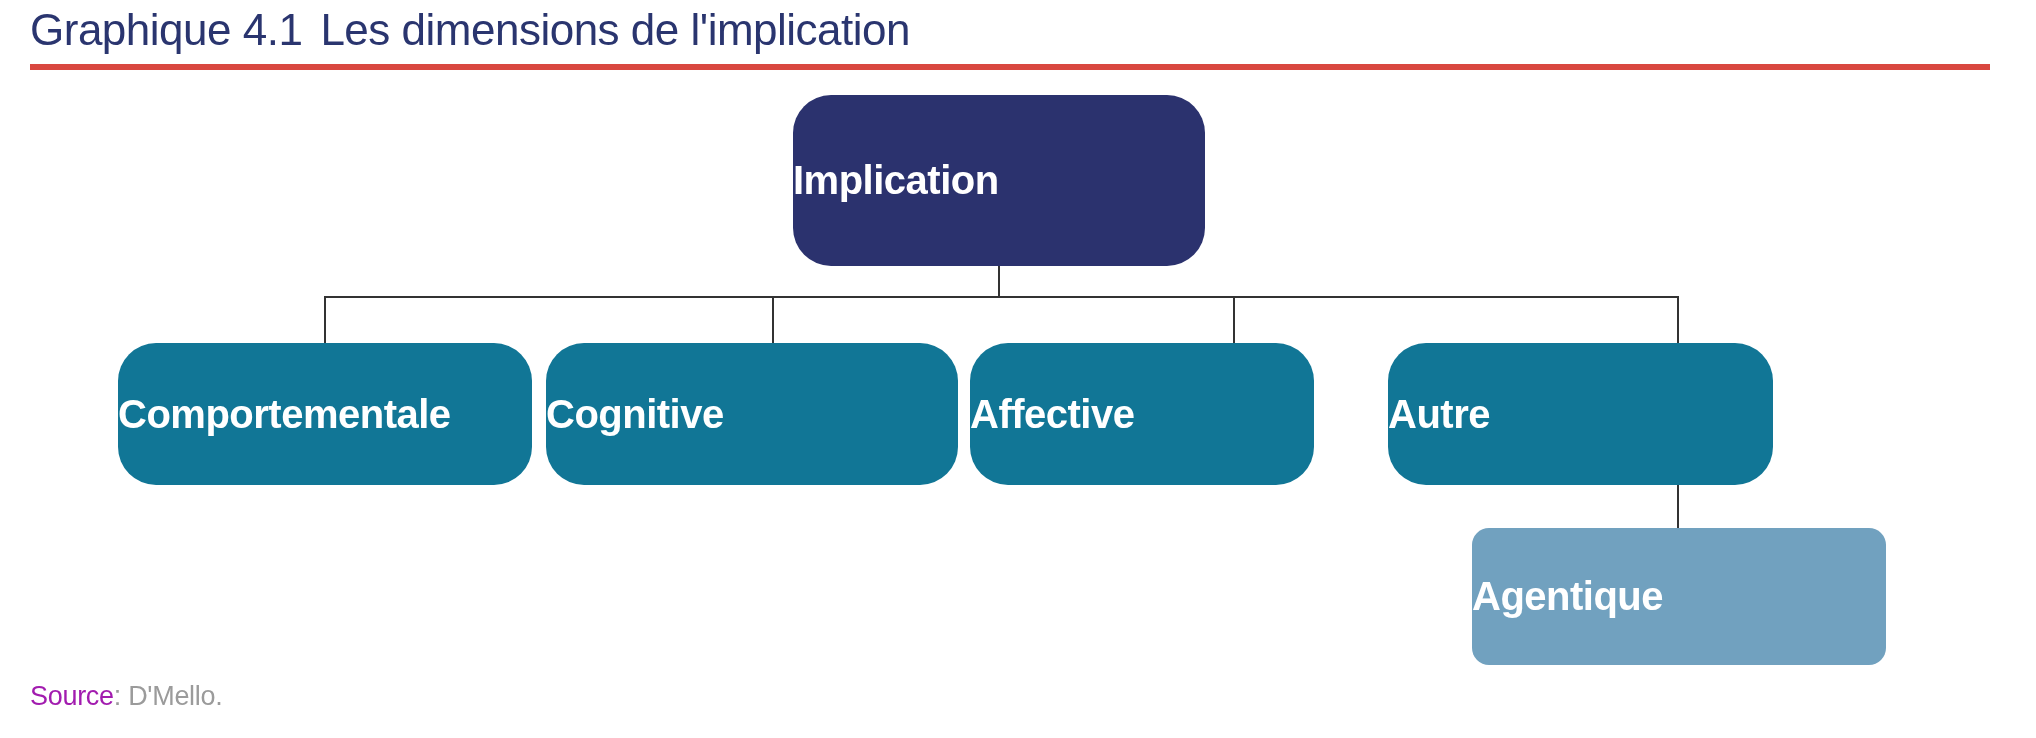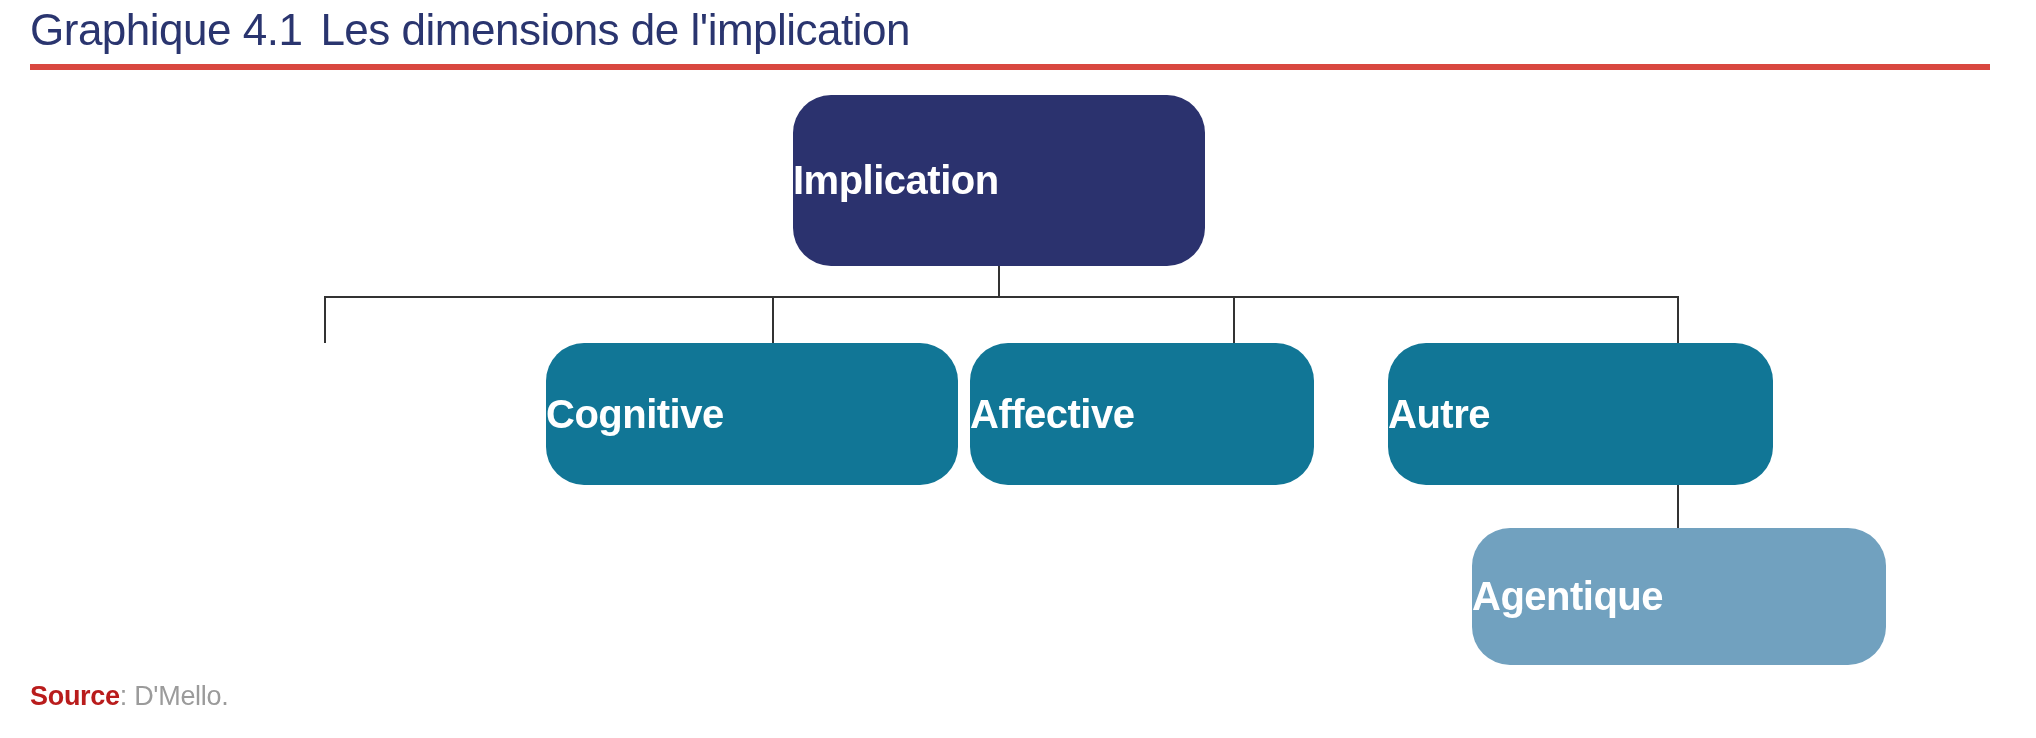--- a/index.html
+++ b/index.html
@@ -58,20 +58,21 @@
     background: #117696;
   }
   .node-comportementale { left: 118px;  width: 414px; }
   .node-cognitive       { left: 546px;  width: 412px; }
   .node-affective       { left: 970px; width: 344px; }
   .node-autre           { left: 1388px; width: 385px; }
   .node-sub {
     left: 1472px; top: 528px;
     width: 414px; height: 137px;
     background: #71A1BF;
+    border-radius: 17px;
   }
   
   .conn { position: absolute; background: #333333; }
   .conn-v { width: 2px; }
   .conn-h { height: 2px; }
   .conn-root-stem   { left: 998px;  top: 266px; height: 31px; }
   .conn-bus         { left: 325px;  top: 296px; width: 1354px; }
   .conn-drop-1      { left: 324px;  top: 296px; height: 47px; }
   .conn-drop-2      { left: 772px;  top: 296px; height: 47px; }
   .conn-drop-3      { left: 1233px; top: 296px; height: 47px; }
@@ -81,22 +82,22 @@
   .source-line {
     position: absolute;
     left: 30px;
     top: 681px;
     font-size: 27px;
     color: #9B9B9B;
     letter-spacing: -0.3px;
     white-space: nowrap;
   }
   .source-line .s-label {
-    font-weight: 700;
-    color: #b91c1c;
+    font-weight: 400;
+    color: #a21caf;
   }
 </style>
 </head>
 <body>
 
 <div id="canvas">
 
   <div class="fig-title">
     <span class="t-label">Graphique 4.1</span><span>Les dimensions de l'implication</span>
   </div>
@@ -107,20 +108,23 @@
   <div class="conn conn-v conn-drop-1"></div>
   <div class="conn conn-v conn-drop-2"></div>
   <div class="conn conn-v conn-drop-3"></div>
   <div class="conn conn-v conn-drop-4"></div>
   <div class="conn conn-v conn-autre-agent"></div>
 
   <div class="node node-root">
     <span>Implication</span>
   </div>
 
+  <div class="node node-dim node-comportementale">
+    <span>Comportementale</span>
+  </div>
   <div class="node node-dim node-cognitive">
     <span>Cognitive</span>
   </div>
   <div class="node node-dim node-affective">
     <span>Affective</span>
   </div>
   <div class="node node-dim node-autre">
     <span>Autre</span>
   </div>
 

